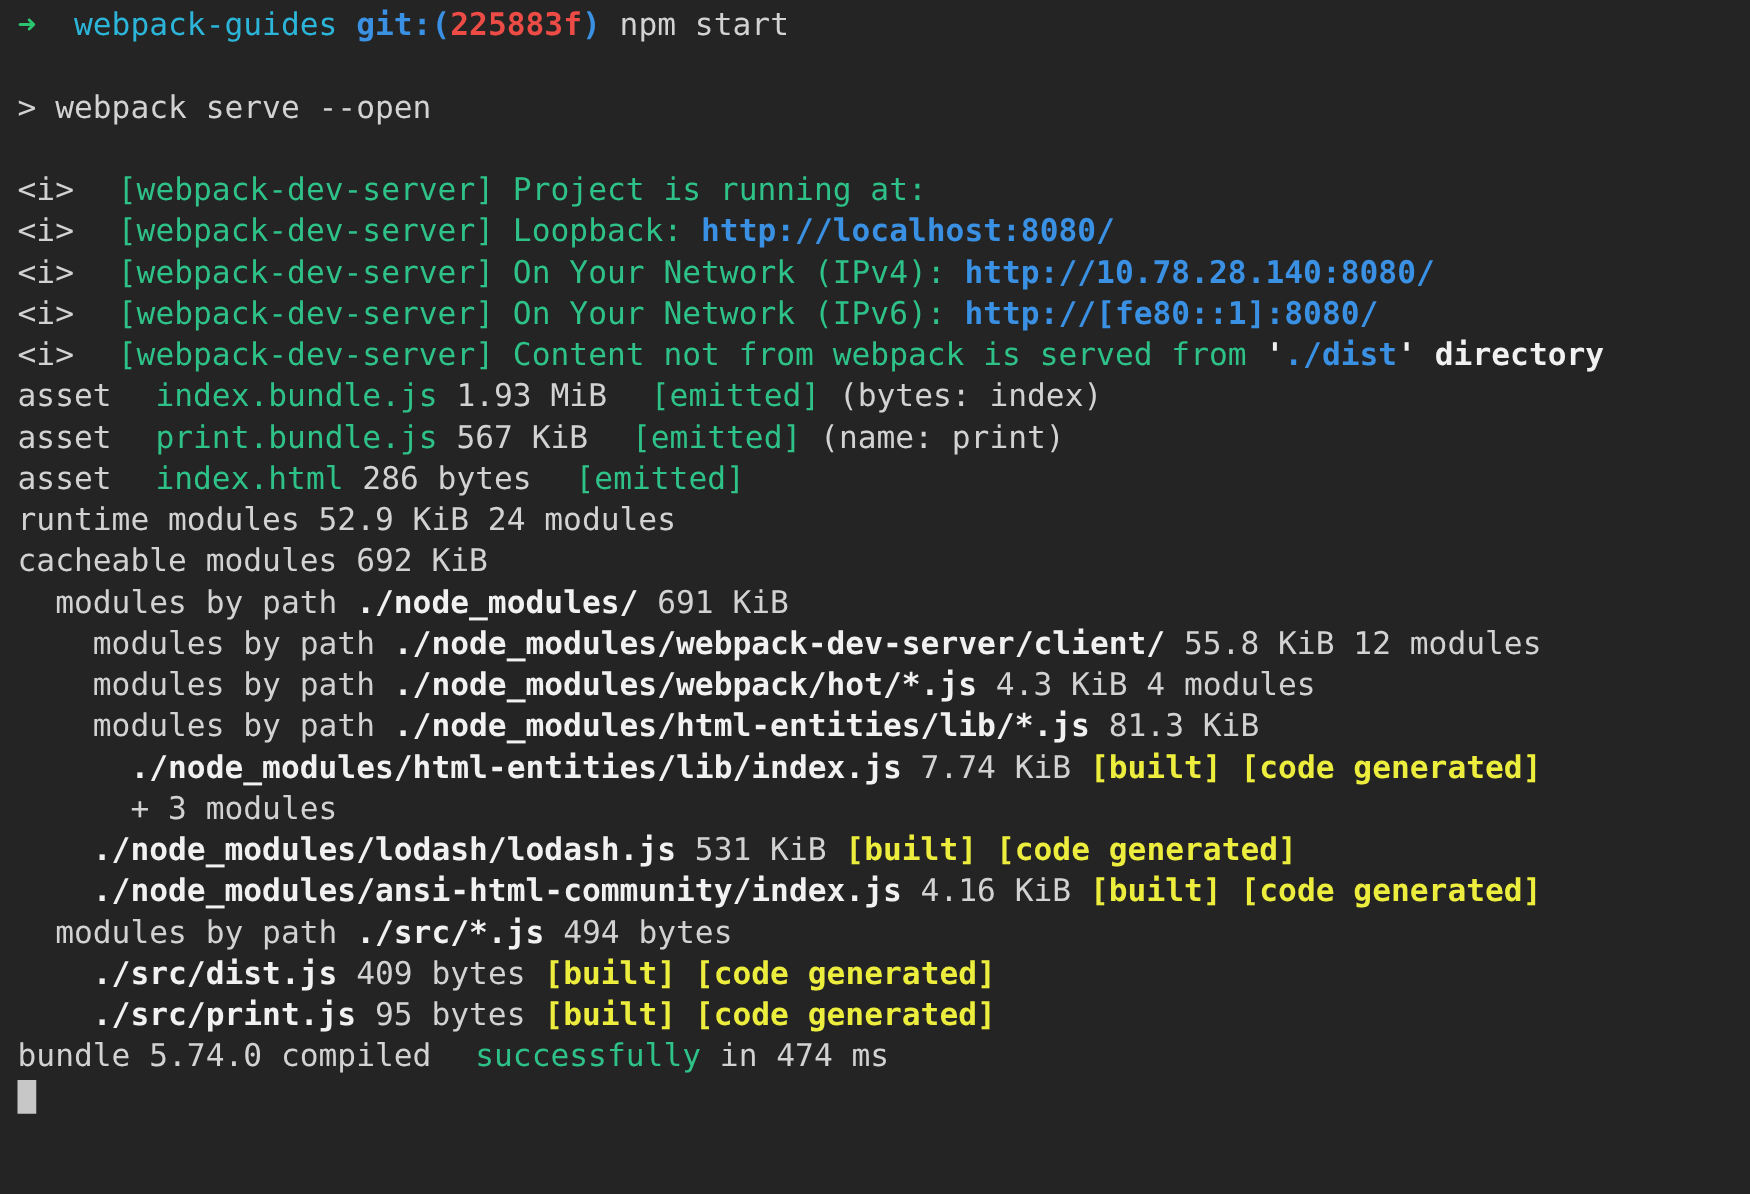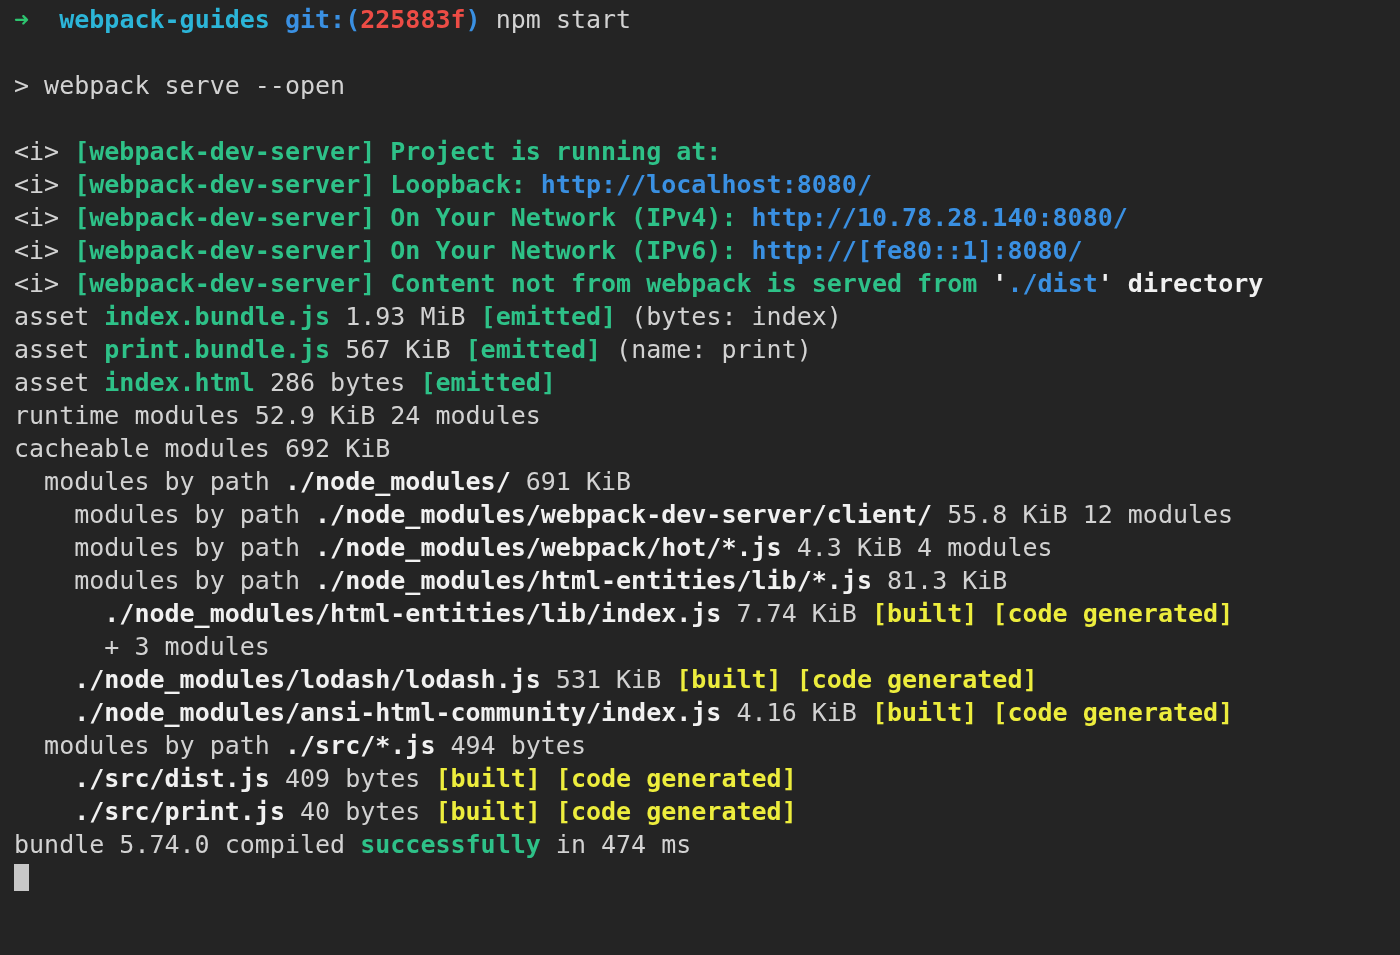--- a/index.html
+++ b/index.html
@@ -18,23 +18,23 @@
     box-sizing:border-box;
     width:1400px;height:955px;
     padding:3px 0 0 14px;
   }
   .line{
     height:33px;line-height:33px;white-space:pre;
     color:var(--foreground);
   }
   .seg.plain {color:var(--foreground);}
   .seg.bold  {color:var(--bold-white);font-weight:bold;}
-  .seg.green {color:var(--green);font-weight:bold;}
+  .seg.green {color:var(--green);font-weight:normal;margin-left:20px;}
   .seg.arrow {color:var(--arrow-green);font-weight:bold;}
-  .seg.cyan  {color:var(--cyan);font-weight:bold;}
+  .seg.cyan  {color:var(--cyan);font-weight:normal;}
   .seg.blue, .seg.link {color:var(--blue);font-weight:bold;}
   .seg.red   {color:var(--red);font-weight:bold;}
   .seg.yellow{color:var(--yellow);font-weight:bold;}
   .seg.cursor{
     display:inline-block;width:15px;height:27px;
     background:var(--cursor);vertical-align:middle;margin-top:-4px;
   }
 </style>
 </head>
 <body>
@@ -57,16 +57,16 @@
     <div class="line"><span class="seg plain">  modules by path </span><span class="seg bold">./node_modules/</span><span class="seg plain"> 691 KiB</span></div>
     <div class="line"><span class="seg plain">    modules by path </span><span class="seg bold">./node_modules/webpack-dev-server/client/</span><span class="seg plain"> 55.8 KiB 12 modules</span></div>
     <div class="line"><span class="seg plain">    modules by path </span><span class="seg bold">./node_modules/webpack/hot/*.js</span><span class="seg plain"> 4.3 KiB 4 modules</span></div>
     <div class="line"><span class="seg plain">    modules by path </span><span class="seg bold">./node_modules/html-entities/lib/*.js</span><span class="seg plain"> 81.3 KiB</span></div>
     <div class="line"><span class="seg plain">      </span><span class="seg bold">./node_modules/html-entities/lib/index.js</span><span class="seg plain"> 7.74 KiB </span><span class="seg yellow">[built]</span><span class="seg plain"> </span><span class="seg yellow">[code generated]</span></div>
     <div class="line"><span class="seg plain">      + 3 modules</span></div>
     <div class="line"><span class="seg plain">    </span><span class="seg bold">./node_modules/lodash/lodash.js</span><span class="seg plain"> 531 KiB </span><span class="seg yellow">[built]</span><span class="seg plain"> </span><span class="seg yellow">[code generated]</span></div>
     <div class="line"><span class="seg plain">    </span><span class="seg bold">./node_modules/ansi-html-community/index.js</span><span class="seg plain"> 4.16 KiB </span><span class="seg yellow">[built]</span><span class="seg plain"> </span><span class="seg yellow">[code generated]</span></div>
     <div class="line"><span class="seg plain">  modules by path </span><span class="seg bold">./src/*.js</span><span class="seg plain"> 494 bytes</span></div>
     <div class="line"><span class="seg plain">    </span><span class="seg bold">./src/dist.js</span><span class="seg plain"> 409 bytes </span><span class="seg yellow">[built]</span><span class="seg plain"> </span><span class="seg yellow">[code generated]</span></div>
-    <div class="line"><span class="seg plain">    </span><span class="seg bold">./src/print.js</span><span class="seg plain"> 40 bytes </span><span class="seg yellow">[built]</span><span class="seg plain"> </span><span class="seg yellow">[code generated]</span></div>
+    <div class="line"><span class="seg plain">    </span><span class="seg bold">./src/print.js</span><span class="seg plain"> 95 bytes </span><span class="seg yellow">[built]</span><span class="seg plain"> </span><span class="seg yellow">[code generated]</span></div>
     <div class="line"><span class="seg plain">bundle 5.74.0 compiled </span><span class="seg green">successfully</span><span class="seg plain"> in 474 ms</span></div>
     <div class="line"><span class="seg cursor"> </span></div>
   </div>
 
 </body></html>

